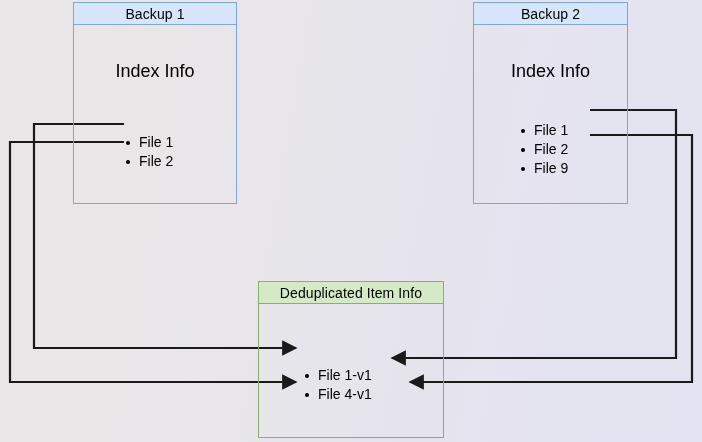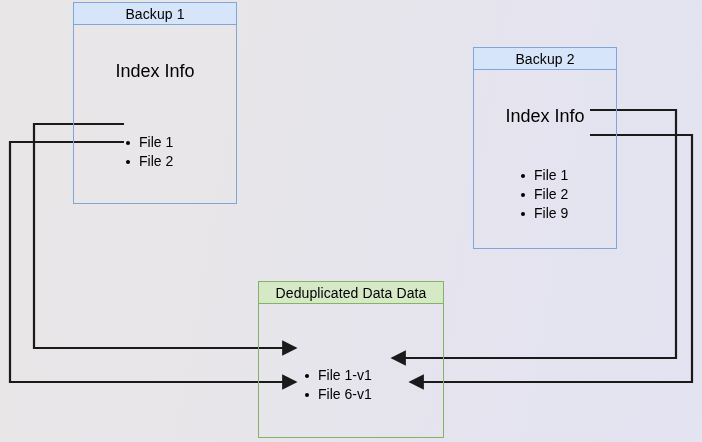--- a/index.html
+++ b/index.html
@@ -85,21 +85,21 @@
     position: absolute;
     left: 2px;
     top: 8px;
     width: 4px;
     height: 4px;
     border-radius: 50%;
     background: #000;
   }
   #backup1 { left: 73px; top: 2px; width: 164px; height: 202px; }
   #backup1 .file-list { left: 50px; top: 108px; }
-  #backup2 { left: 473px; top: 2px; width: 144px; height: 202px; margin-top: 45px; }
+  #backup2 { left: 473px; top: 2px; width: 155px; height: 202px; }
   #backup2 .file-list { left: 45px; top: 96px; }
   #dedup  { left: 258px; top: 281px; width: 186px; height: 157px; }
   #dedup .file-list { left: 44px; top: 62px; }
 </style>
 </head>
 <body>
 
 <div id="canvas">
 
   <svg class="edges" viewBox="0 0 702 442">
@@ -135,22 +135,22 @@
       <div class="body-title">Index Info</div>
       <ul class="file-list">
         <li>File 1</li>
         <li>File 2</li>
         <li>File 9</li>
       </ul>
     </div>
   </div>
 
   <div class="node green" id="dedup">
-    <div class="node-header">Deduplicated Data Data</div>
+    <div class="node-header">Deduplicated Item Info</div>
     <div class="node-body">
       <ul class="file-list">
         <li>File 1-v1</li>
-        <li>File 6-v1</li>
+        <li>File 4-v1</li>
       </ul>
     </div>
   </div>
 
 </div>
 
 </body></html>

